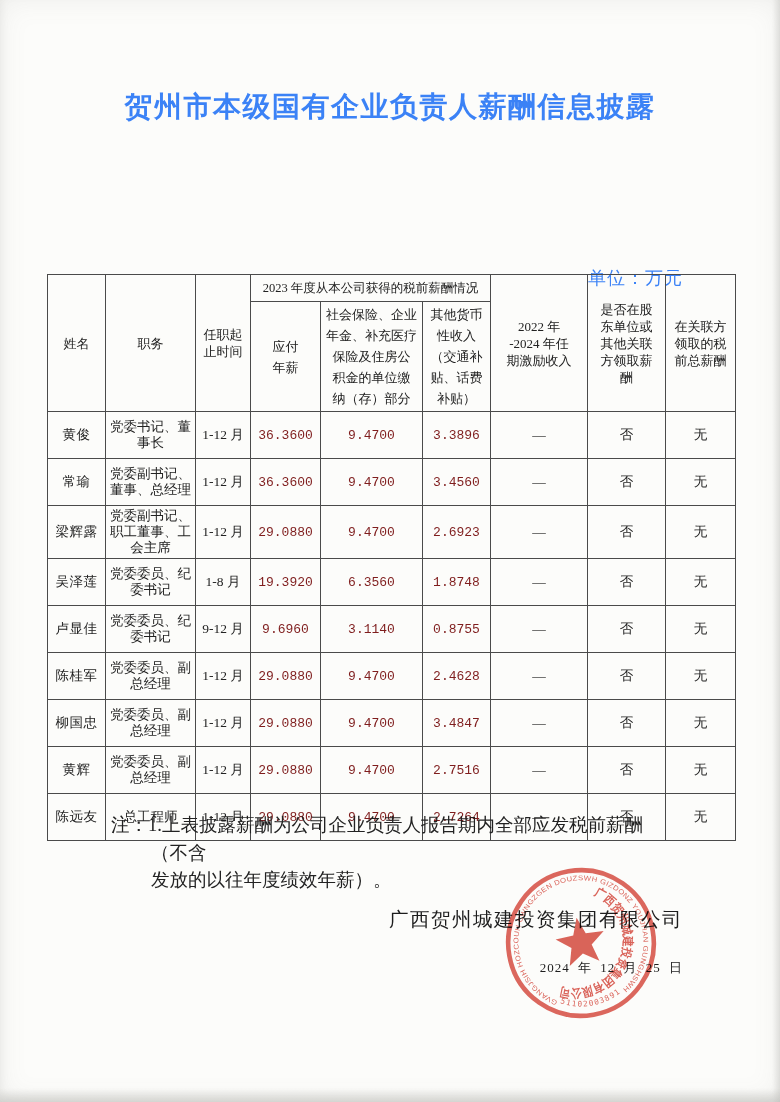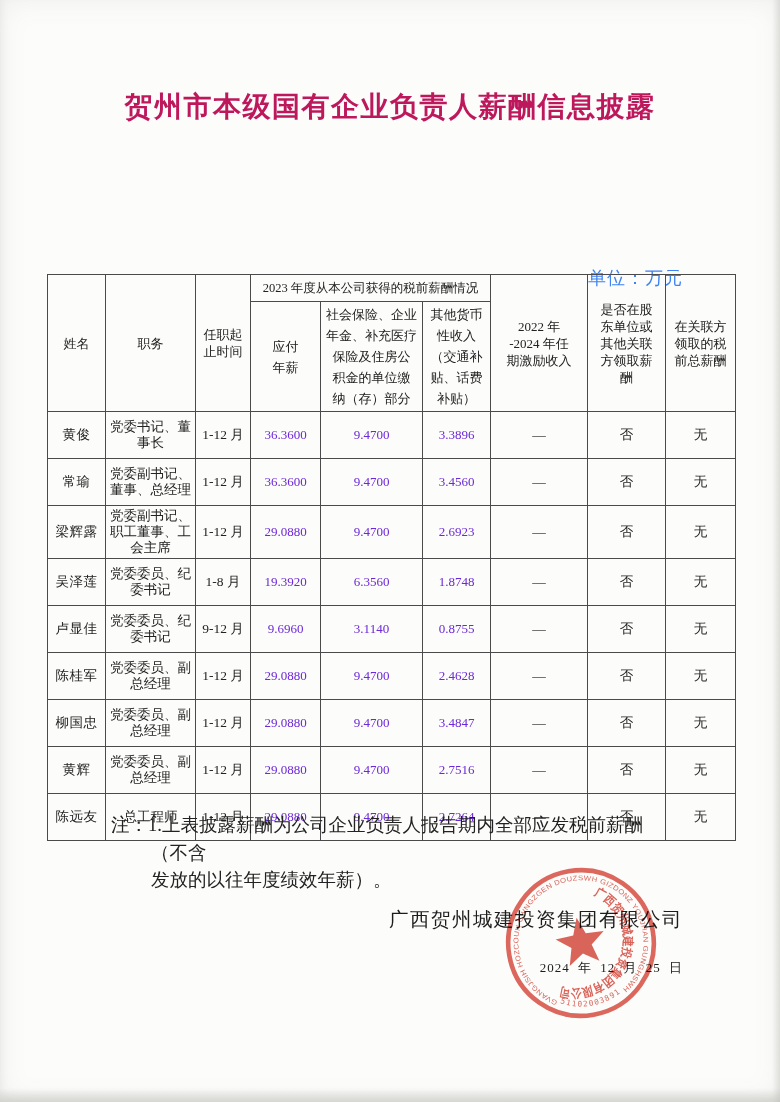--- a/index.html
+++ b/index.html
@@ -10,21 +10,21 @@
     color:#1e1e1e;
     -webkit-font-smoothing:antialiased;
   }
   .page{
     position:relative;width:780px;height:1102px;overflow:hidden;
     background:#fcfcfa;
     box-shadow:inset 0 0 28px rgba(120,120,115,0.10), inset 0 -6px 10px rgba(120,120,115,0.12);
   }
   .doc-title{
     position:absolute;top:88px;left:0;width:100%;
-    text-align:center;font-size:28px;font-weight:bold;letter-spacing:1.5px;color:#be185d;
+    text-align:center;font-size:28px;font-weight:bold;letter-spacing:1.5px;color:#3b82f6;
   }
   .intro{
     position:absolute;top:184px;left:68px;width:616px;
     font-size:19.5px;line-height:33px;color:#222;
     white-space:pre-line;text-indent:2.05em;
   }
   .unit-label{
     position:absolute;top:244px;right:97px;
     font-size:18px;color:#3b82f6;letter-spacing:1px;margin-top:22px;
   }
@@ -37,21 +37,21 @@
     border:1px solid #4a4a4a;
     padding:2px 3px;
     text-align:center;vertical-align:middle;
     font-weight:normal;
   }
   th.group{height:22px;font-size:12.5px;white-space:nowrap;overflow:hidden;}
   tr.subhead th{height:100px;font-size:13px;line-height:21px;white-space:pre-line;}
   thead th{line-height:17px;white-space:pre-line;font-size:13px;}
   td{height:42px;}
   td.cell-position{text-align:left;padding-left:5px;font-size:13.5px;line-height:16px;}
-  td.num{font-family:Liberation Serif, serif;font-size:13px;color:#6d28d9;}
+  td.num{font-family:Liberation Mono, monospace;font-size:13px;color:#7f1d1d;}
   td.cell-name{font-size:13.5px;letter-spacing:0.5px;}
   .notes{
     position:absolute;left:95px;top:796px;width:600px;
     font-size:18.5px;line-height:27.5px;color:#222;
   }
   .note-1{white-space:pre-line;padding-left:40px;text-indent:-40px;margin:16px;}
   .note-2{position:absolute;left:26px;top:52px;white-space:nowrap;margin:0;}
   .footer{
     position:absolute;top:906px;right:97px;text-align:right;color:#1d1d1d;
   }

